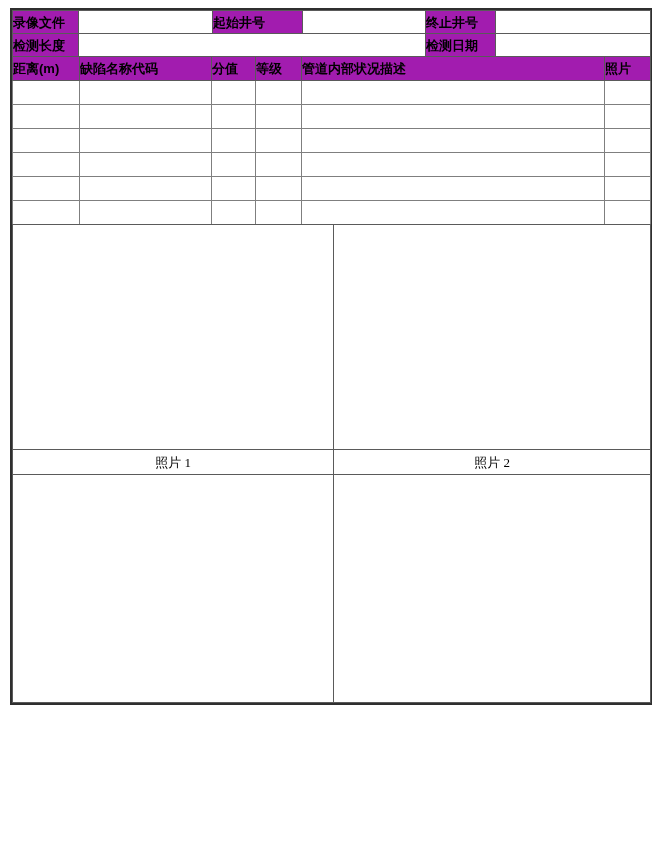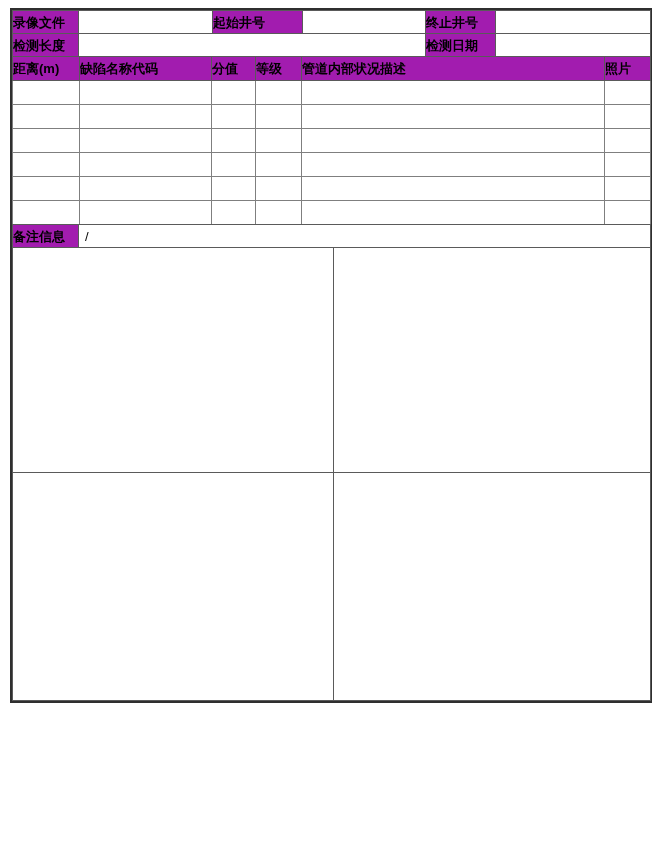--- a/index.html
+++ b/index.html
@@ -153,43 +153,35 @@
       <td class="cell"></td>
       <td class="cell"></td>
       <td class="cell"></td>
       <td class="cell"></td>
       <td class="cell"></td>
       <td class="cell"></td>
     </tr>
   </tbody>
     </table>
 
-  <table class="remark-row">
-    <colgroup>
-      <col style="width:66px">
-        <col style="width:572px">
-    </colgroup>
-    <tbody>
-        <tr>
-      <td class="lbl">备注信息</td>
-      <td class="val">/</td>
-    </tr>
-  </tbody>
-    </table>
 
   <table class="photo-grid">
     <colgroup>
       <col style="width:321px">
         <col style="width:317px">
     </colgroup>
     <tbody>
         <tr>
       <td class="photo"></td>
       <td class="photo"></td>
     </tr>
     <tr>
+      <td class="caption">照片 1</td>
+      <td class="caption">照片 2</td>
+    </tr>
+    <tr>
       <td class="photo photo2"></td>
       <td class="photo photo2"></td>
     </tr>
   </tbody>
     </table>
 
 </div>
 
 </body></html>

